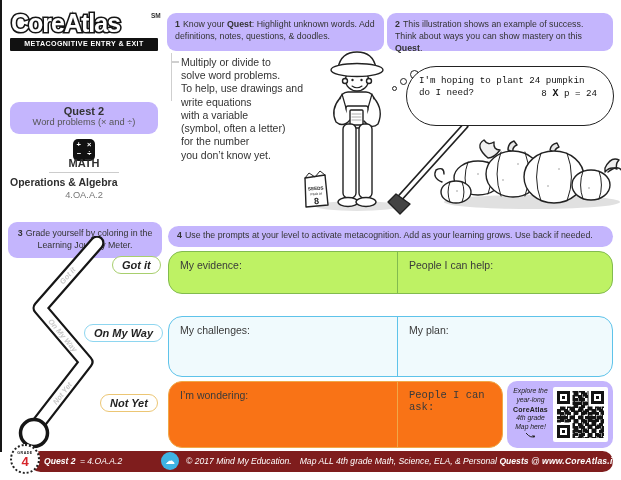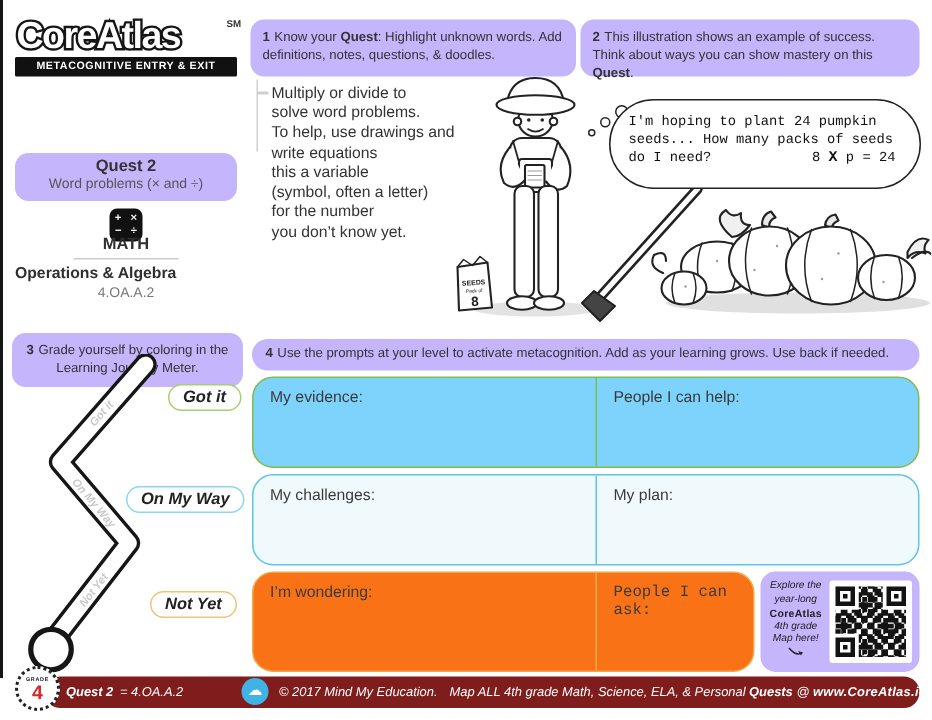--- a/index.html
+++ b/index.html
@@ -66,21 +66,21 @@
   .pill {
     border:1.5px solid; border-radius:12px; background:#fff; padding:2px 9px;
     font-size:11px; font-weight:bold; font-style:italic; color:#222; z-index:2;
   }
 
   
   .pbox { border:1.5px solid; border-radius:14px; display:flex; overflow:hidden; }
   .pcell { font-size:10.5px; color:#3a3a3a; padding:7px 11px; }
   .pbox .left { width:228px; }
   .pbox .right { flex:1; border-left:1px solid; }
-  .box-green  { left:168px; top:251px; width:445px; height:61px; border-color:#82bb4f; background:#7dd3fc; }
+  .box-green  { left:168px; top:251px; width:445px; height:43px; border-color:#82bb4f; background:#bef264; }
   .box-green .right { border-color:#82bb4f; }
   .box-blue   { left:168px; top:316px; width:445px; height:61px; border-color:#5ec3ea; background:#f0fafd; }
   .box-blue .right { border-color:#5ec3ea; }
   .box-orange { left:168px; top:381px; width:335px; height:67px; border-color:#f0a848; background:#f97316; }
   .box-orange .right { border-color:#f0a848;font-family:Liberation Mono, monospace; }
 
   
   .qr-panel { left:507px; top:381px; width:106px; height:67px; border-radius:10px; display:flex; align-items:center; padding:4px 5px; gap:4px; }
   .qr-text { width:42px; font-size:6.8px; font-style:italic; line-height:1.3; text-align:center; color:#222; }
   .qr-text .mini-logo { font-weight:900; font-style:normal; font-size:7px; letter-spacing:.2px; }
@@ -144,21 +144,21 @@
   <div class="abs standard">4.OA.A.2</div>
 
   <div class="abs graybox stephdr step1-box">
     <span class="num">1</span><span>Know your </span><b>Quest</b><span>: Highlight unknown words. Add definitions, notes, questions, &amp; doodles.</span>
   </div>
   <div class="abs bracket"></div>
   <div class="abs step1-body">Multiply or divide to
 solve word problems.
 To help, use drawings and
 write equations
-this a variable
+with a variable
 (symbol, often a letter)
 for the number
 you don’t know yet.</div>
 
   <div class="abs graybox stephdr step2-box">
     <span class="num">2</span><span>This illustration shows an example of success. Think about ways you can show mastery on this </span><b>Quest</b><span>.</span>
   </div>
 
   <svg class="abs" style="left:288px; top:50px;" width="333" height="174" viewBox="0 0 333 174">
     <g stroke="#222" stroke-width="1.4" fill="#fff" stroke-linejoin="round" stroke-linecap="round">
@@ -235,21 +235,20 @@
         <text x="28" y="154" font-size="9" font-weight="bold">8</text>
       </g>
     </g>
   </svg>
 
   <div class="abs tdot" style="left:392px; top:86px; width:5px; height:5px;"></div>
   <div class="abs tdot" style="left:400px; top:78px; width:7px; height:7px;"></div>
   <div class="abs tdot" style="left:410px; top:70px; width:9px; height:9px;"></div>
   <div class="abs bubble">
     <div>I'm hoping to plant 24 pumpkin</div>
-    <div>seeds... How many packs of seeds</div>
     <div class="row3">
       <span>do I need?</span>
       <span class="eq"><span>8 </span><b>X</b><span> p = 24</span></span>
     </div>
   </div>
 
   <div class="abs graybox stephdr step3-box">
     <span class="num">3</span><span>Grade yourself by coloring in the Learning Journey Meter.</span>
   </div>
 

